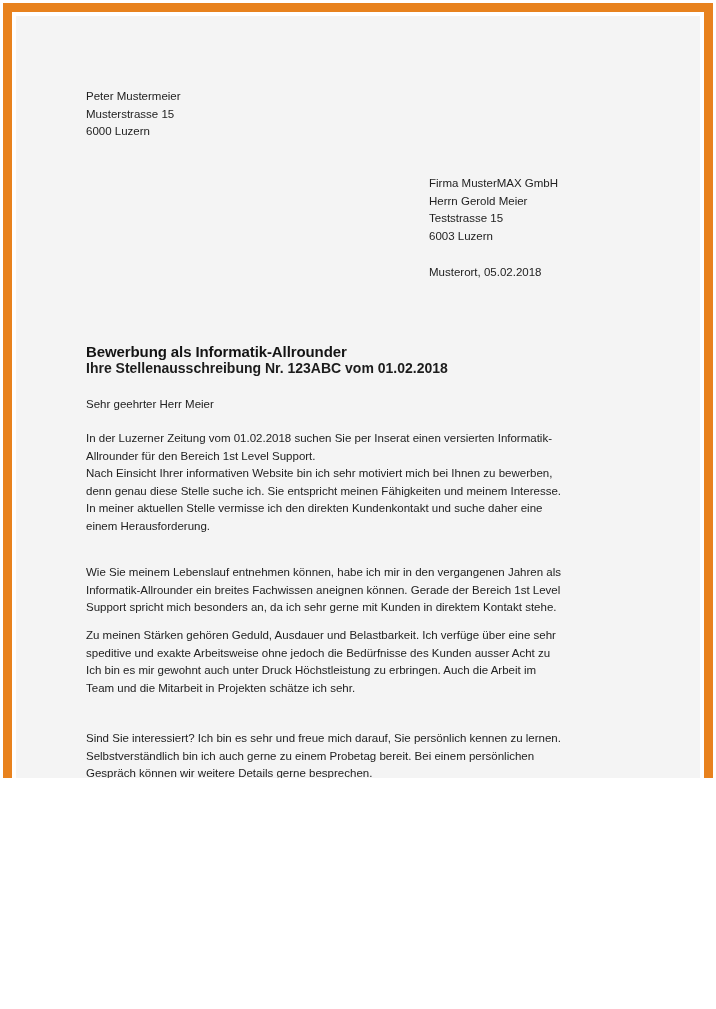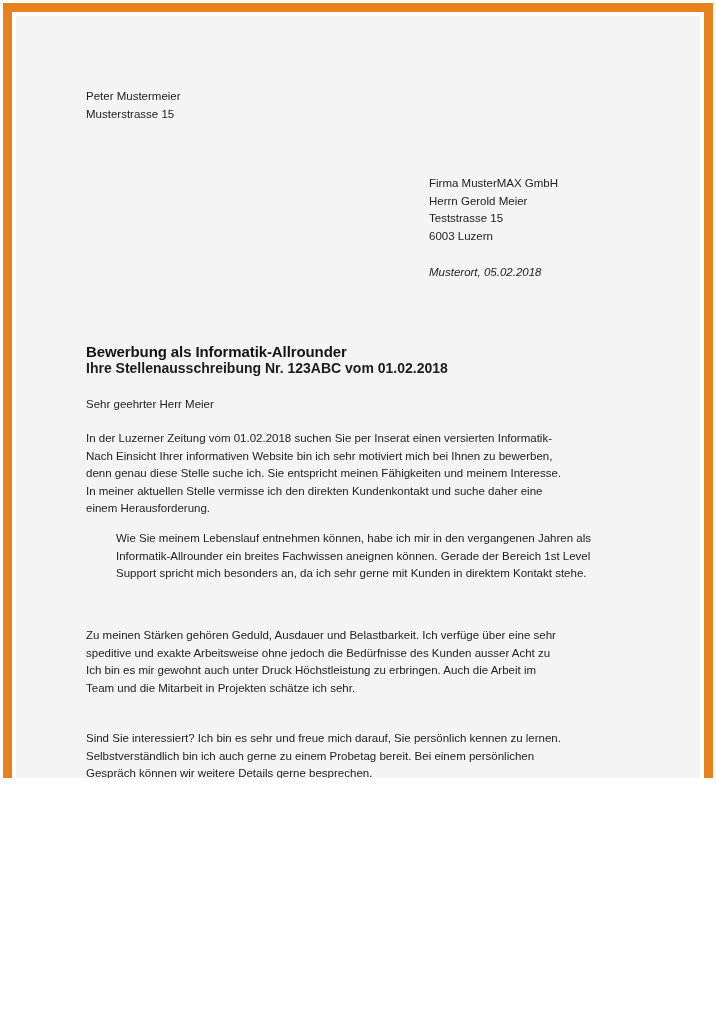--- a/index.html
+++ b/index.html
@@ -65,21 +65,20 @@
     top: 159px;
     width: 270px;
   }
   .recipient-block .addr-line { white-space: pre; }
 
   .date-line {
     position: absolute;
     left: 413px;
     top: 248px;
     white-space: pre;
-    font-style: italic;
   }
 
   
   .subject-block {
     position: absolute;
     left: 70px;
     top: 327px;
     width: 560px;
   }
   .subject-title {
@@ -104,21 +103,21 @@
   }
 
   .para {
     position: absolute;
     left: 70px;
     width: 556px;
   }
   .para p { margin: 0; }
 
   .para-1 { top: 414px; }
-  .para-2 { top: 514px; margin-left: 30px; }
+  .para-2 { top: 548px; }
   .para-3 { top: 611px; }
   .para-4 { top: 714px; }
 
   .closing {
     position: absolute;
     left: 70px;
     top: 801px;
     padding-left: 48px;
   }
 
@@ -164,40 +163,42 @@
   <div class="border-band band-bottom"></div>
   <div class="border-band band-left"></div>
   <div class="border-band band-right"></div>
 
   <div class="paper">
     <div class="letter-body">
 
       <div class="sender-block">
         <div class="addr-line">Peter Mustermeier</div>
         <div class="addr-line">Musterstrasse 15</div>
+        <div class="addr-line">6000 Luzern</div>
       </div>
 
       <div class="recipient-block">
         <div class="addr-line">Firma MusterMAX GmbH</div>
         <div class="addr-line">Herrn Gerold Meier</div>
         <div class="addr-line">Teststrasse 15</div>
         <div class="addr-line">6003 Luzern</div>
       </div>
 
       <div class="date-line">Musterort, 05.02.2018</div>
 
       <div class="subject-block">
         <div class="subject-title">Bewerbung als Informatik-Allrounder</div>
         <div class="subject-reference">Ihre Stellenausschreibung Nr. 123ABC vom 01.02.2018</div>
       </div>
 
       <div class="salutation">Sehr geehrter Herr Meier</div>
 
       <div class="para para-1">
         <p>In der Luzerner Zeitung vom 01.02.2018 suchen Sie per Inserat einen versierten Informatik-</p>
+        <p>Allrounder für den Bereich 1st Level Support.</p>
         <p>Nach Einsicht Ihrer informativen Website bin ich sehr motiviert mich bei Ihnen zu bewerben,</p>
         <p>denn genau diese Stelle suche ich. Sie entspricht meinen Fähigkeiten und meinem Interesse.</p>
         <p>In meiner aktuellen Stelle vermisse ich den direkten Kundenkontakt und suche daher eine</p>
         <p>einem Herausforderung.</p>
       </div>
 
       <div class="para para-2">
         <p>Wie Sie meinem Lebenslauf entnehmen können, habe ich mir in den vergangenen Jahren als</p>
         <p>Informatik-Allrounder ein breites Fachwissen aneignen können. Gerade der Bereich 1st Level</p>
         <p>Support spricht mich besonders an, da ich sehr gerne mit Kunden in direktem Kontakt stehe.</p>

